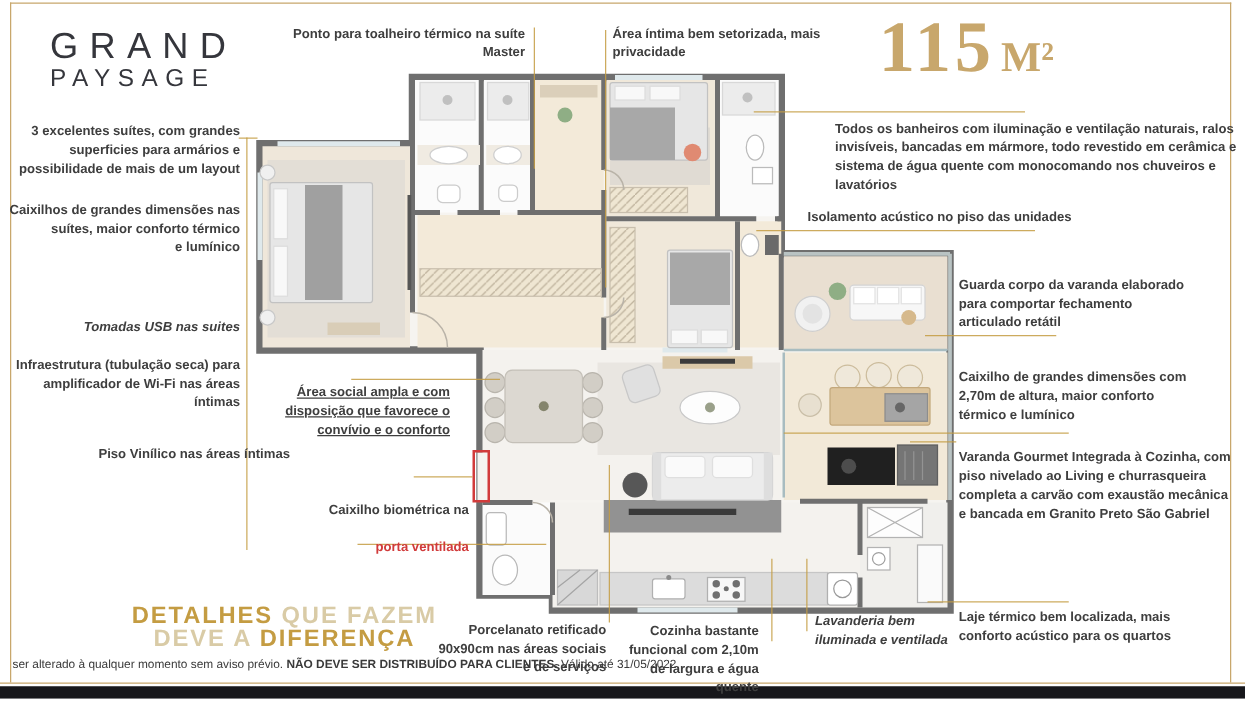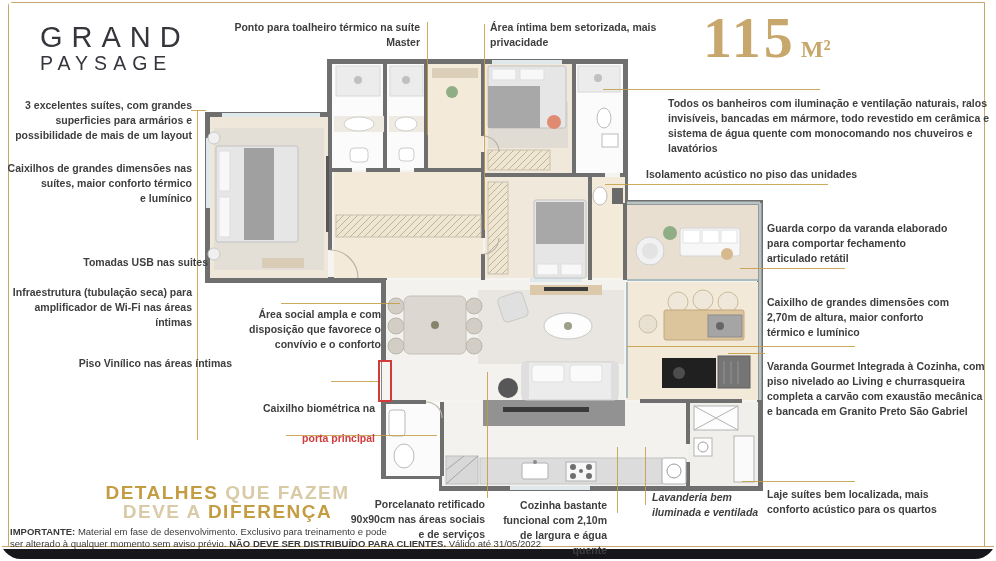--- a/index.html
+++ b/index.html
@@ -1,36 +1,36 @@
 <!DOCTYPE html>
 <html style="--gold: #c49c42; --gold_soft: #d9cba6; --gold_badge: #c8a76c; --red: #d13b3b; --text: #3e3e3e; --wall: #707070;"><head>
 <meta charset="utf-8">
 <style>
   :root{
     --gold:#c49c42; --gold_soft:#d9cba6; --gold_badge:#c8a76c;
     --red:#d13b3b; --text:#3e3e3e; --wall:#707070;
   }
   html,body{margin:0;padding:0;background:#ffffff;}
   #stage{position:relative;width:996px;height:559px;background:#ffffff;overflow:hidden;
-         font-family:"Liberation Sans",sans-serif;border-radius:21px;}
+         font-family:"Liberation Sans",sans-serif;}
   .ann{position:absolute;white-space:pre-line;font:700 10.5px/15px "Liberation Sans",sans-serif;
        color:var(--text);}
   .r{text-align:right;} .l{text-align:left;}
   .goldline{position:absolute;background:var(--gold);opacity:.85;}
   .frame{position:absolute;background:var(--gold_badge);}
   .red-note{color:var(--red);}
   #entry-highlight{position:absolute;left:378px;top:360px;width:10px;height:38px;
        border:2px solid var(--red);background:rgba(255,255,255,0.15);}
   #logo{position:absolute;left:40px;top:22px;color:#35363c;}
   #logo .l1{font:400 29px/30px "Liberation Sans",sans-serif;letter-spacing:9px;}
   #logo .l2{font:400 19.5px/22px "Liberation Sans",sans-serif;letter-spacing:6px;}
   #badge{position:absolute;left:703px;top:4px;color:var(--gold_badge);
          font-family:"Liberation Serif",serif;font-weight:700;}
   #badge .num{font-size:58px;letter-spacing:3px;}
-  #badge .unit{font-size:24px;margin-left:5px;}
+  #badge .unit{font-size:34px;margin-left:5px;}
   #tagline{position:absolute;left:95px;top:483px;width:265px;text-align:center;
            font:700 19px/19px "Liberation Sans",sans-serif;letter-spacing:1.5px;}
   #tagline .st{color:var(--gold);} #tagline .lt{color:var(--gold_soft);}
   #disclaimer{position:absolute;left:10px;top:526px;width:560px;
               font:400 9.5px/11.5px "Liberation Sans",sans-serif;color:#3a3a3a;}
   #disclaimer b{font-weight:700;}
   #footer-bar{position:absolute;left:0;top:549px;width:996px;height:12px;background:#17171b;}
   #floorplan{position:absolute;left:200px;top:58px;width:565px;height:435px;}
 </style>
 </head>
@@ -278,65 +278,64 @@
 Master</div>
   <div class="ann l" style="left:490px;top:20px;width:210px;">Área íntima bem setorizada, mais
 privacidade</div>
 
   <div class="ann r" style="left:0;top:98px;width:192px;">3 excelentes suítes, com grandes
 superficies para armários e
 possibilidade de mais de um layout</div>
   <div class="ann r" style="left:0;top:161px;width:192px;">Caixilhos de grandes dimensões nas
 suítes, maior conforto térmico
 e lumínico</div>
-  <div class="ann r" style="left:16px;top:255px;width:192px;">Tomadas USB nas suites</div>
+  <div class="ann r" style="left:0;top:255px;width:192px;font-style:italic;">Tomadas USB nas suites</div>
   <div class="ann r" style="left:0;top:285px;width:192px;">Infraestrutura (tubulação seca) para
 amplificador de Wi-Fi nas áreas
 íntimas</div>
   <div class="ann r" style="left:0;top:356px;width:192px;padding-left:40px;">Piso Vinílico nas áreas íntimas</div>
 
-  <div class="ann r" style="left:211px;top:307px;width:170px;">Área social ampla e com
+  <div class="ann r" style="left:190px;top:307px;width:170px;text-decoration:underline;">Área social ampla e com
 disposição que favorece o
 convívio e o conforto</div>
   <div class="ann r" style="left:205px;top:386px;width:170px;">
     <span>Caixilho biométrica na</span><br>
-    <span class="red-note">porta principal</span>
+    <span class="red-note">porta ventilada</span>
   </div>
 
   <div class="ann l" style="left:668px;top:96px;width:335px;">Todos os banheiros com iluminação e ventilação naturais, ralos
 invisíveis, bancadas em mármore, todo revestido em cerâmica e
 sistema de água quente com monocomando nos chuveiros e
 lavatórios</div>
   <div class="ann l" style="left:767px;top:221px;width:215px;">Guarda corpo da varanda elaborado
 para comportar fechamento
 articulado retátil</div>
   <div class="ann l" style="left:646px;top:167px;width:335px;">Isolamento acústico no piso das unidades</div>
   <div class="ann l" style="left:767px;top:295px;width:215px;">Caixilho de grandes dimensões com
 2,70m de altura, maior conforto
 térmico e lumínico</div>
   <div class="ann l" style="left:767px;top:359px;width:220px;">Varanda Gourmet Integrada à Cozinha, com
 piso nivelado ao Living e churrasqueira
 completa a carvão com exaustão mecânica
 e bancada em Granito Preto São Gabriel</div>
-  <div class="ann l" style="left:767px;top:487px;width:215px;">Laje suítes bem localizada, mais
+  <div class="ann l" style="left:767px;top:487px;width:215px;">Laje térmico bem localizada, mais
 conforto acústico para os quartos</div>
 
   <div class="ann r" style="left:345px;top:497px;width:140px;">Porcelanato retificado
 90x90cm nas áreas sociais
 e de serviços</div>
   <div class="ann r" style="left:467px;top:498px;width:140px;">Cozinha bastante
 funcional com 2,10m
 de largura e água
 quente</div>
   <div class="ann l" style="left:652px;top:490px;width:170px;font-style:italic;">Lavanderia bem
 iluminada e ventilada</div>
 
   <div id="tagline">
     <div><span class="st">DETALHES</span><span class="lt"> QUE FAZEM</span></div>
     <div><span class="lt">DEVE A </span><span class="st">DIFERENÇA</span></div>
   </div>
 
   <div id="disclaimer">
-    <div><b>IMPORTANTE:</b><span> Material em fase de desenvolvimento.  Exclusivo para treinamento e pode</span></div>
     <div><span>ser alterado à qualquer momento sem aviso prévio. </span><b>NÃO DEVE SER DISTRIBUÍDO PARA CLIENTES.</b><span> Válido até 31/05/2022</span></div>
   </div>
 
 </div>
 
 </body></html>

